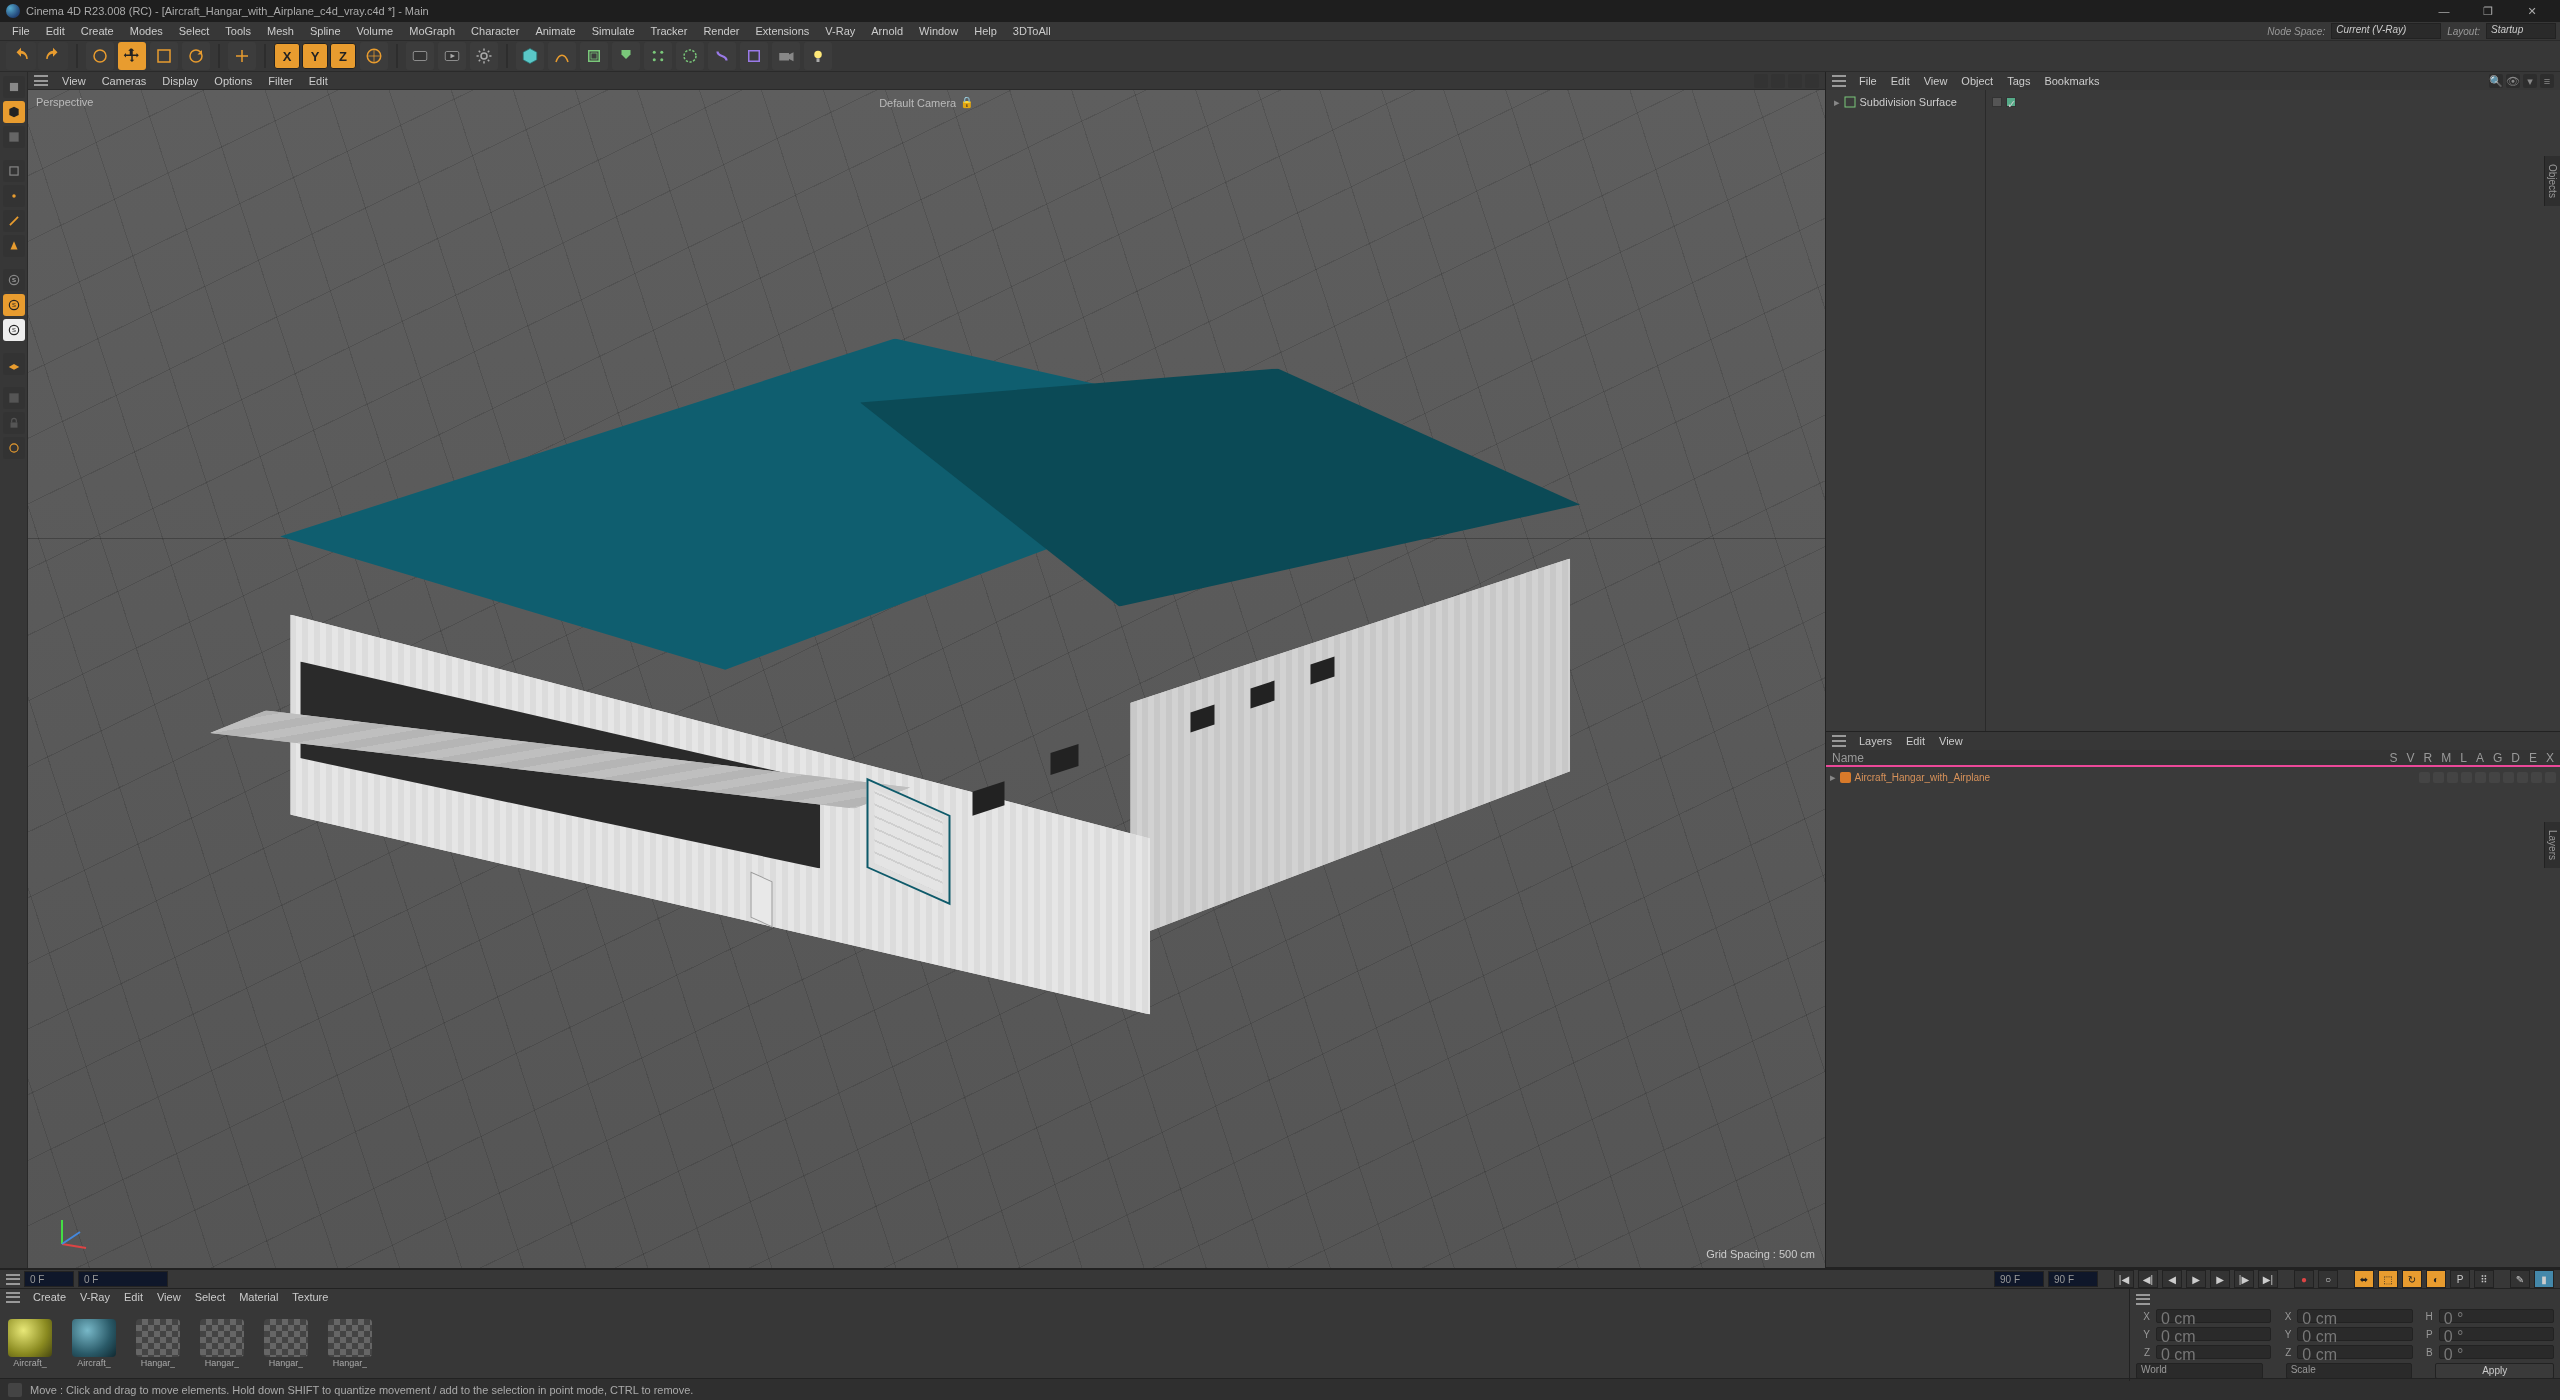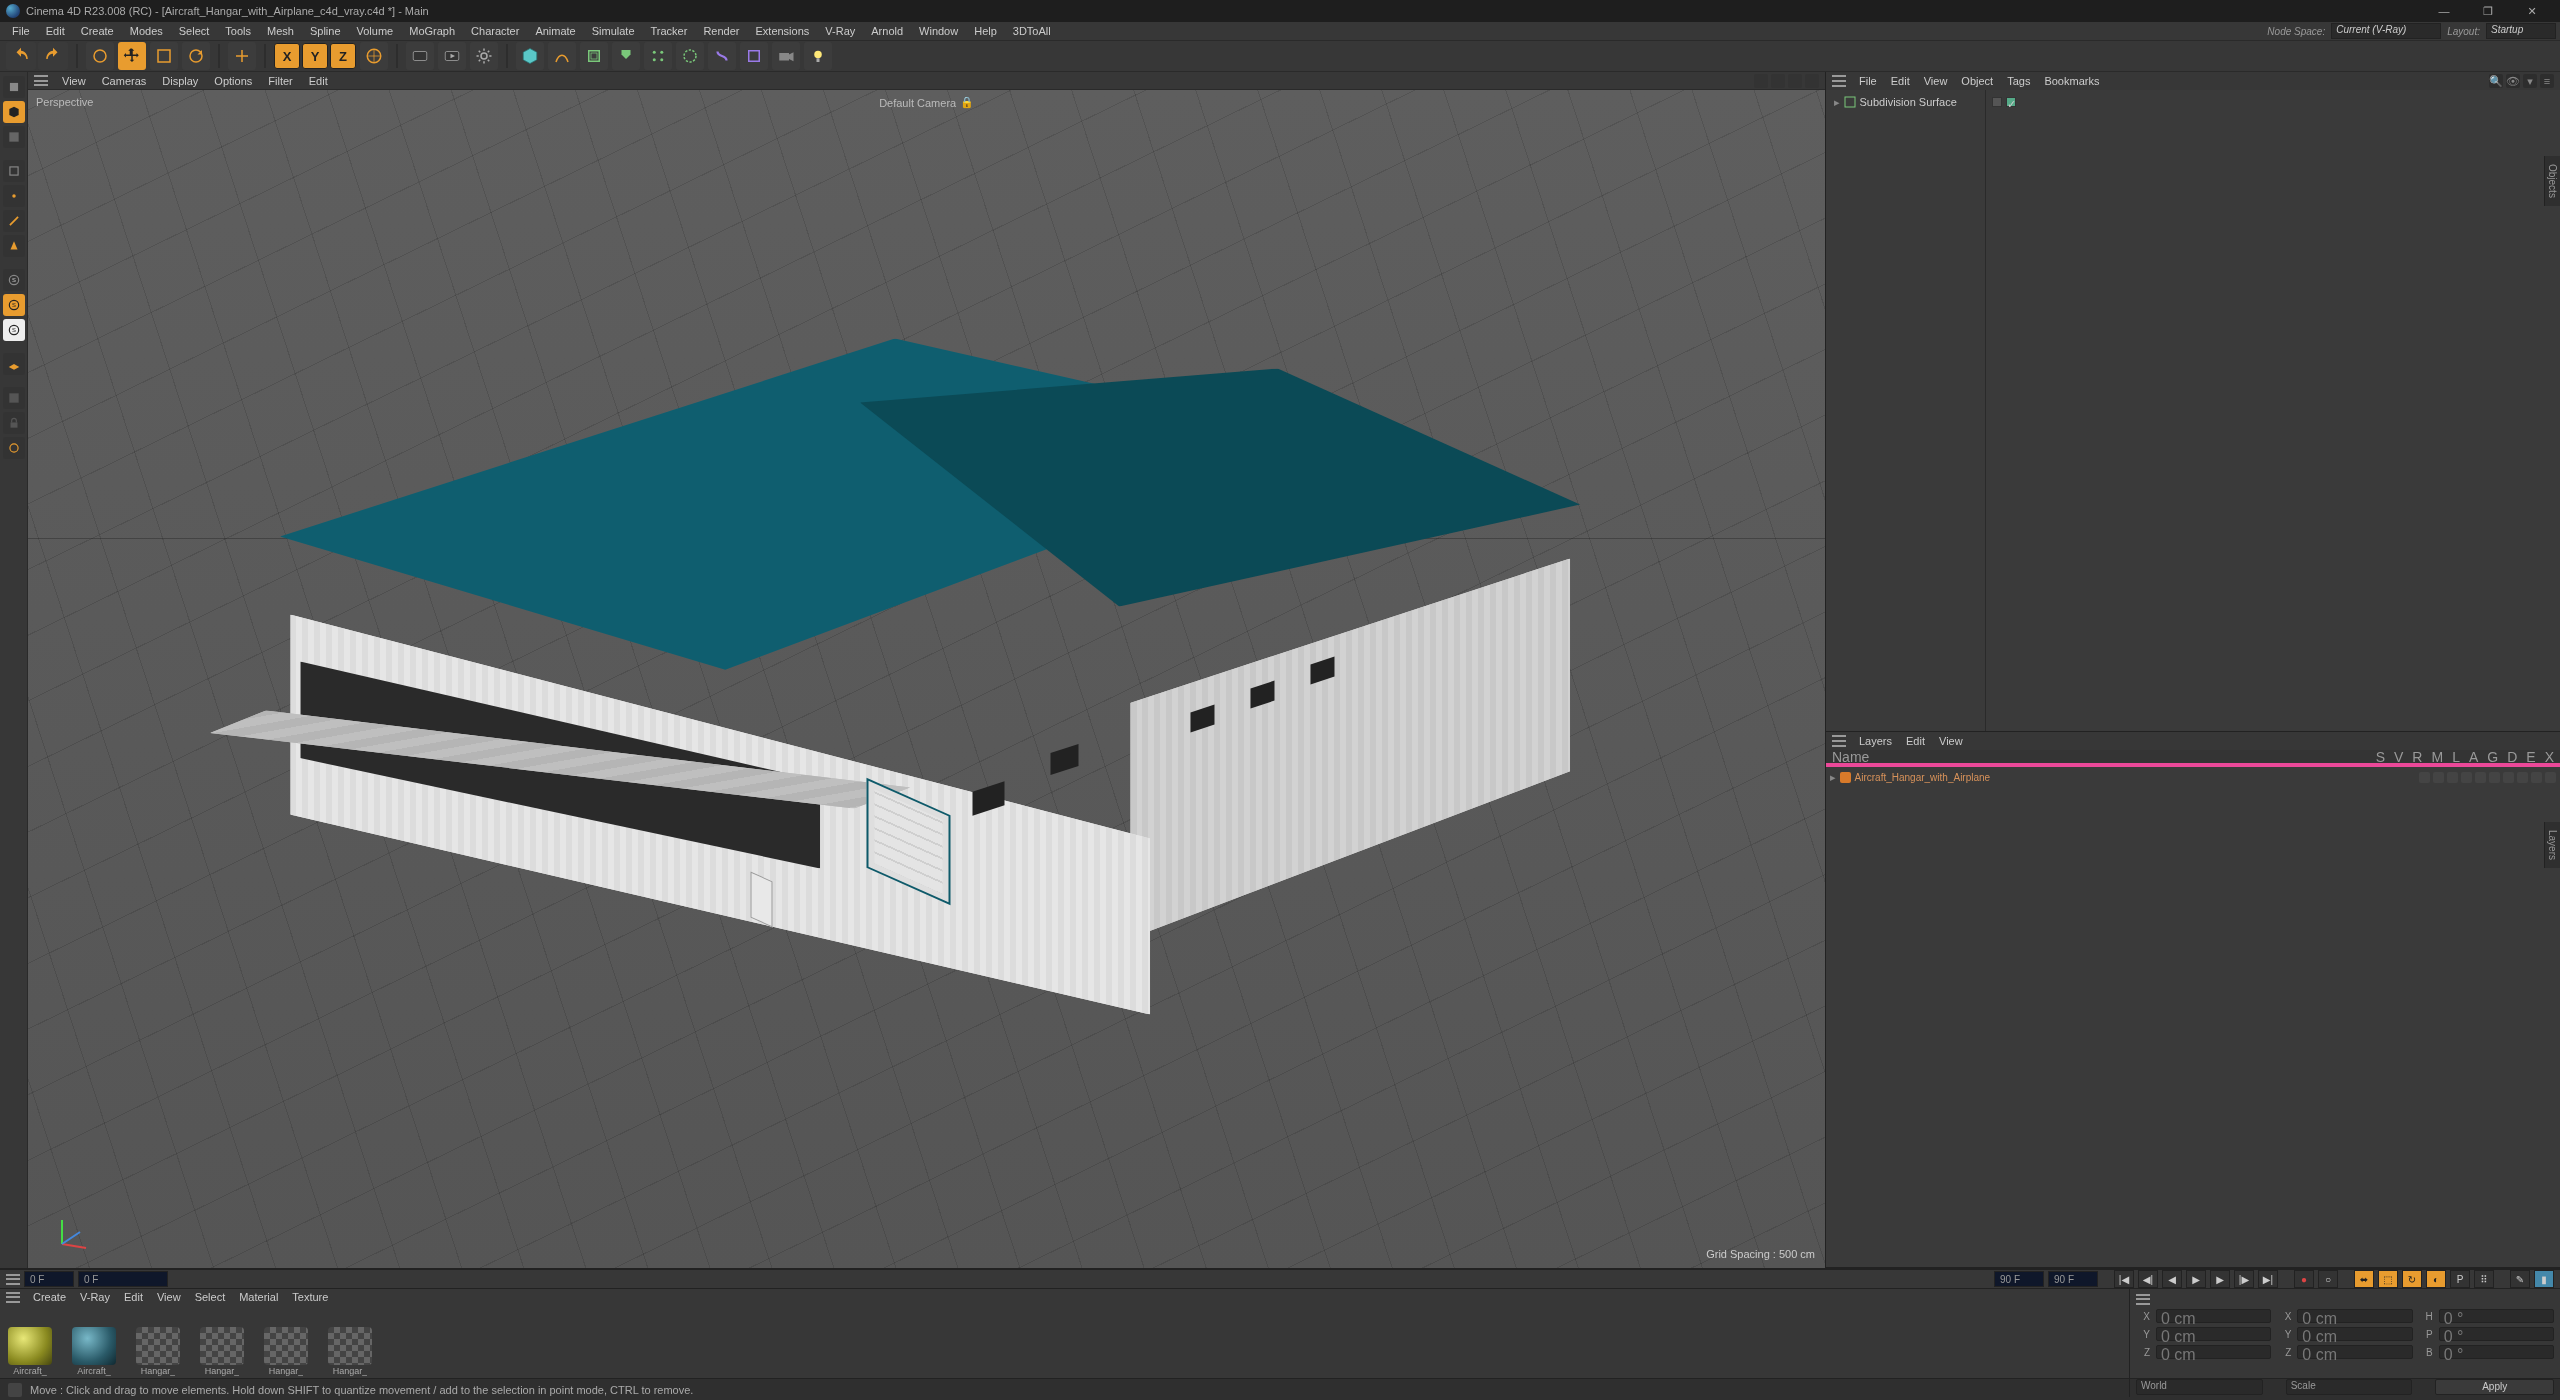--- a/index.html
+++ b/index.html
@@ -59,21 +59,21 @@
 .panel-menubar .ricons { margin-left: auto; display: flex; gap: 3px; }
 .panel-menubar .ricons .ri { width: 14px; height: 14px; background: #2d2d2d; border-radius: 2px; display:flex; align-items:center; justify-content:center; color:#888;}
 .obj-tree { flex: 1; background: #3a3a3a; display: flex; }
 .obj-tree .col-left { width: 160px; border-right: 1px solid #2a2a2a; padding: 4px 2px; }
 .obj-tree .col-right { flex: 1; padding: 4px 4px; }
 .obj-row { display: flex; align-items: center; gap: 4px; height: 16px; padding-left: 6px; font-size: 11px; }
 .obj-row .cicon { width: 12px; height: 12px; }
 .obj-row .chk { width: 10px; height: 10px; background: #555; border:1px solid #333; }
 .obj-row .chk.g { background: #5a8; }
 
-.layer-header { height: 17px; display: flex; align-items: center; background: #343434; border-bottom:4px solid #ec4899; font-size: 14px; color:#999; padding: 0 6px;}
+.layer-header { height: 17px; display: flex; align-items: center; background: #343434; border-bottom:2px solid #ec4899; font-size: 12px; color:#999; padding: 0 6px;}
 .layer-header .lh-left { flex:1;}
 .layer-header .lh-cols { display:flex; gap: 9px;}
 .layer-body { flex:1; background:#3a3a3a; padding: 2px 4px;}
 .layer-row { display:flex; align-items:center; height:16px; gap:4px;}
 .layer-row .sw { width:11px; height:11px; background:#d87a2a; border-radius:2px;}
 .layer-row .lname { color:#d8925a; font-size:10px; flex:1;}
 .layer-row .licons { display:flex; gap:3px;}
 .layer-row .licons .li { width:11px; height:11px; background:#444; border-radius:2px;}
 
 .vert-tab { position:absolute; right:0; top: 84px; writing-mode: vertical-rl; background:#2f2f2f; padding: 8px 2px; font-size: 10px; color:#999; border-left:1px solid #222;}
@@ -104,21 +104,21 @@
 .mat-ball { width:44px; height:38px; border-radius:4px; }
 .mat-ball.m0 { background: radial-gradient(circle at 35% 30%, #e8e878 0%, #8a8a20 60%, #454510 100%);}
 .mat-ball.m1 { background: radial-gradient(circle at 35% 30%, #78b8c8 0%, #2a5a68 60%, #102830 100%);}
 .mat-ball.checker { background: repeating-conic-gradient(#666 0 25%, #444 0 50%) 0 0/12px 12px;}
 .mat-name { font-size:9px; color:#aaa; max-width:48px; overflow:hidden; white-space:nowrap;}
 
 .coord-panel { width:430px; display:flex; flex-direction:column; padding: 2px 6px;}
 .coord-row { display:flex; gap:6px; align-items:center; height:18px;}
 .coord-row .clabel { width:14px; text-align:right; color:#999; font-size:10px;}
 .coord-row .cinput { flex:1; height:14px; background:#2a2a2a; border:1px solid #222; border-radius:2px; font-size:16px; color:#777; padding:0 4px;}
-.coord-bottom { display:flex; gap:23px; margin-top:18px;}
+.coord-bottom { display:flex; gap:23px; margin-top:2px;}
 .coord-bottom .csel { flex:1; height:16px; background:#2a2a2a; border:1px solid #222; border-radius:2px; font-size:10px; color:#999; padding:0 4px;}
 .coord-bottom .apply { flex:1; height:16px; background:#3a3a3a; border:1px solid #222; border-radius:2px; font-size:10px; color:#ccc; text-align:center; line-height:14px;}
 
 
 .statusbar { height:22px; background:#2f2f2f; border-top:1px solid #222; display:flex; align-items:center; padding:0 8px; gap:8px; color:#aaa; font-size:11px;}
 .statusbar .sicon { width:14px; height:14px; background:#444; border-radius:2px;}
 
 
 .scene { position:absolute; inset:0; }
 .grid-floor { position:absolute; inset:0; background:

